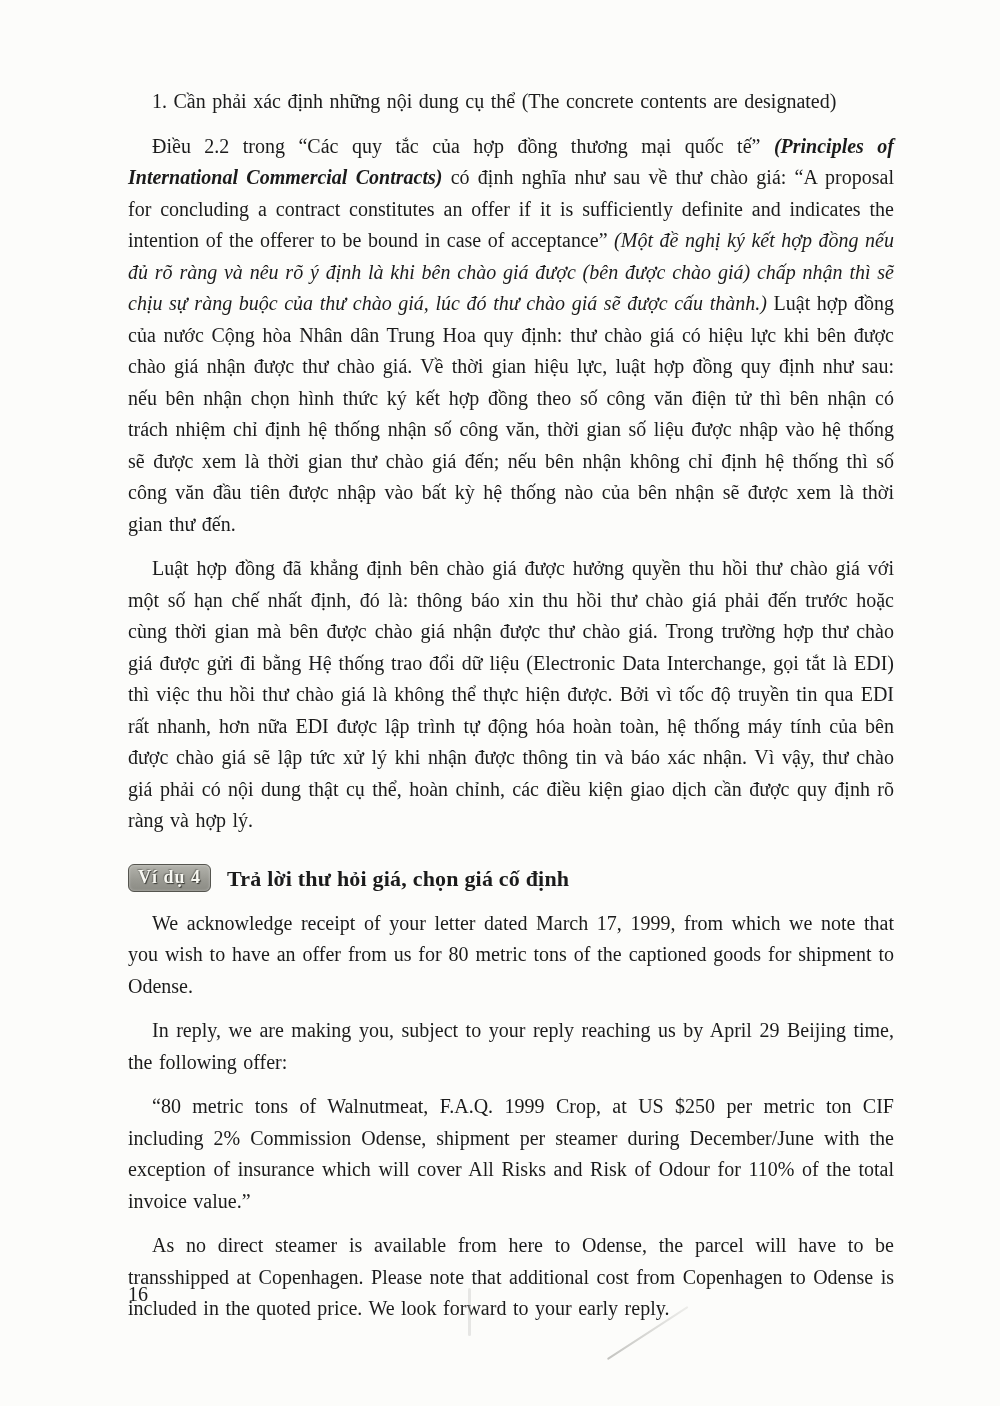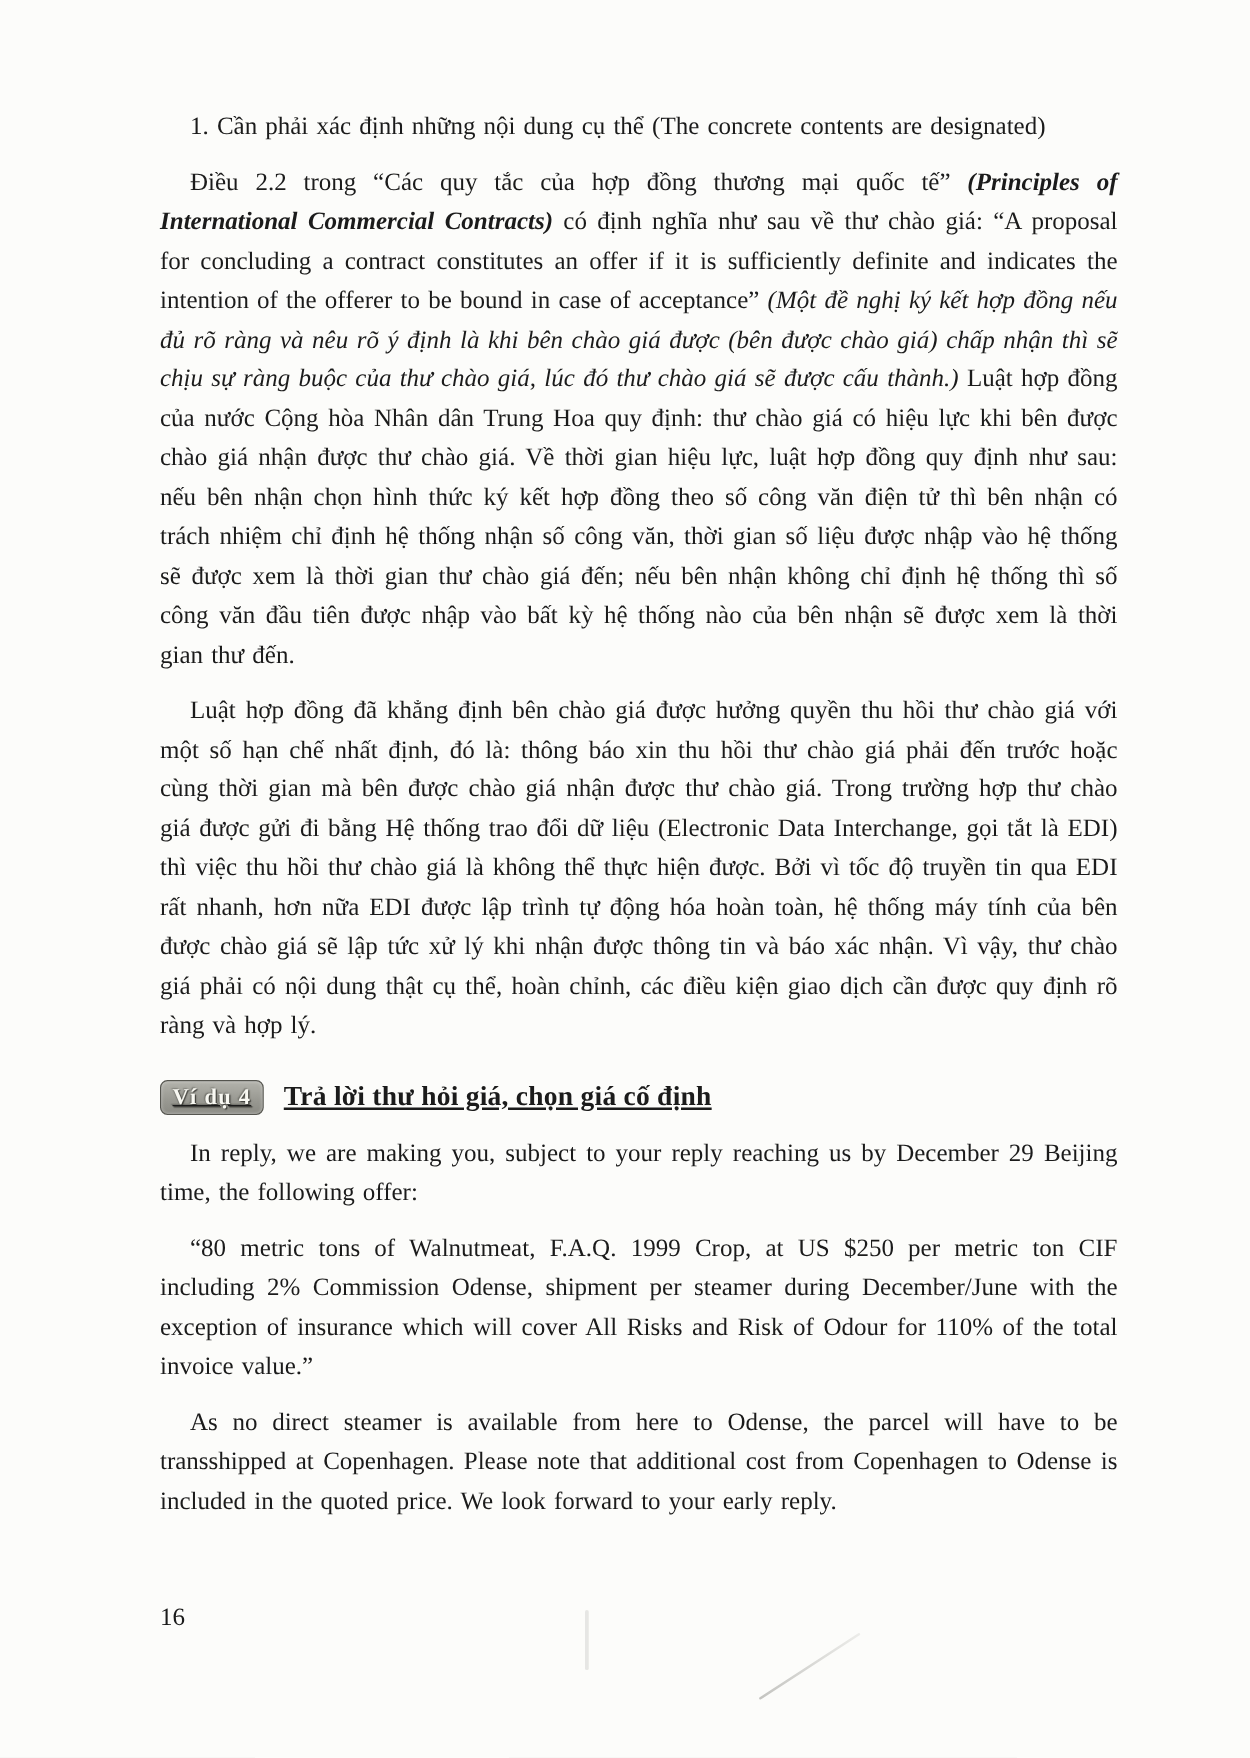--- a/index.html
+++ b/index.html
@@ -27,22 +27,21 @@
     margin: 0 0 13px 0;
     text-indent: 24px;
     word-spacing: 1.5px;
   }
   .para.last-vn { margin-bottom: 0; }
   .bi { font-style: italic; font-weight: bold; }
   .it { font-style: italic; }
   .heading {
     margin: 27px 0 16px 0;
     display: flex;
-    align-items: flex-start;
-    text-decoration: underline;
+    align-items: flex-end;
   }
   .badge {
     display: inline-block;
     padding: 2px 9px 3px 9px;
     background: linear-gradient(180deg, #b3b3ac 0%, #9a9a93 55%, #8b8b84 100%);
     border: 1px solid #55554f;
     border-radius: 6px;
     color: #f8f8f2;
     font-weight: bold;
     font-size: 18px;
@@ -95,23 +94,26 @@
 
     <p class="para last-vn">
       <span>Luật hợp đồng đã khẳng định bên chào giá được hưởng quyền thu hồi thư chào giá với một số hạn chế nhất định, đó là: thông báo xin thu hồi thư chào giá phải đến trước hoặc cùng thời gian mà bên được chào giá nhận được thư chào giá. Trong trường hợp thư chào giá được gửi đi bằng Hệ thống trao đổi dữ liệu (Electronic Data Interchange, gọi tắt là EDI) thì việc thu hồi thư chào giá là không thể thực hiện được. Bởi vì tốc độ truyền tin qua EDI rất nhanh, hơn nữa EDI được lập trình tự động hóa hoàn toàn, hệ thống máy tính của bên được chào giá sẽ lập tức xử lý khi nhận được thông tin và báo xác nhận. Vì vậy, thư chào giá phải có nội dung thật cụ thể, hoàn chỉnh, các điều kiện giao dịch cần được quy định rõ ràng và hợp lý.</span>
     </p>
 
     <div class="heading">
       <span class="badge">Ví dụ 4</span>
       <span class="heading-text">Trả lời thư hỏi giá, chọn giá cố định</span>
     </div>
 
+    <p class="para">
+      <span>We acknowledge receipt of your letter dated March 17, 1999, from which we note that you wish to have an offer from us for 80 metric tons of the captioned goods for shipment to Odense.</span>
+    </p>
 
     <p class="para">
-      <span>In reply, we are making you, subject to your reply reaching us by December 29 Beijing time, the following offer:</span>
+      <span>In reply, we are making you, subject to your reply reaching us by April 29 Beijing time, the following offer:</span>
     </p>
 
     <p class="para">
       <span>“80 metric tons of Walnutmeat, F.A.Q. 1999 Crop, at US $250 per metric ton CIF including 2% Commission Odense, shipment per steamer during December/June with the exception of insurance which will cover All Risks and Risk of Odour for 110% of the total invoice value.”</span>
     </p>
 
     <p class="para">
       <span>As no direct steamer is available from here to Odense, the parcel will have to be transshipped at Copenhagen. Please note that additional cost from Copenhagen to Odense is included in the quoted price. We look forward to your early reply.</span>
     </p>
 

